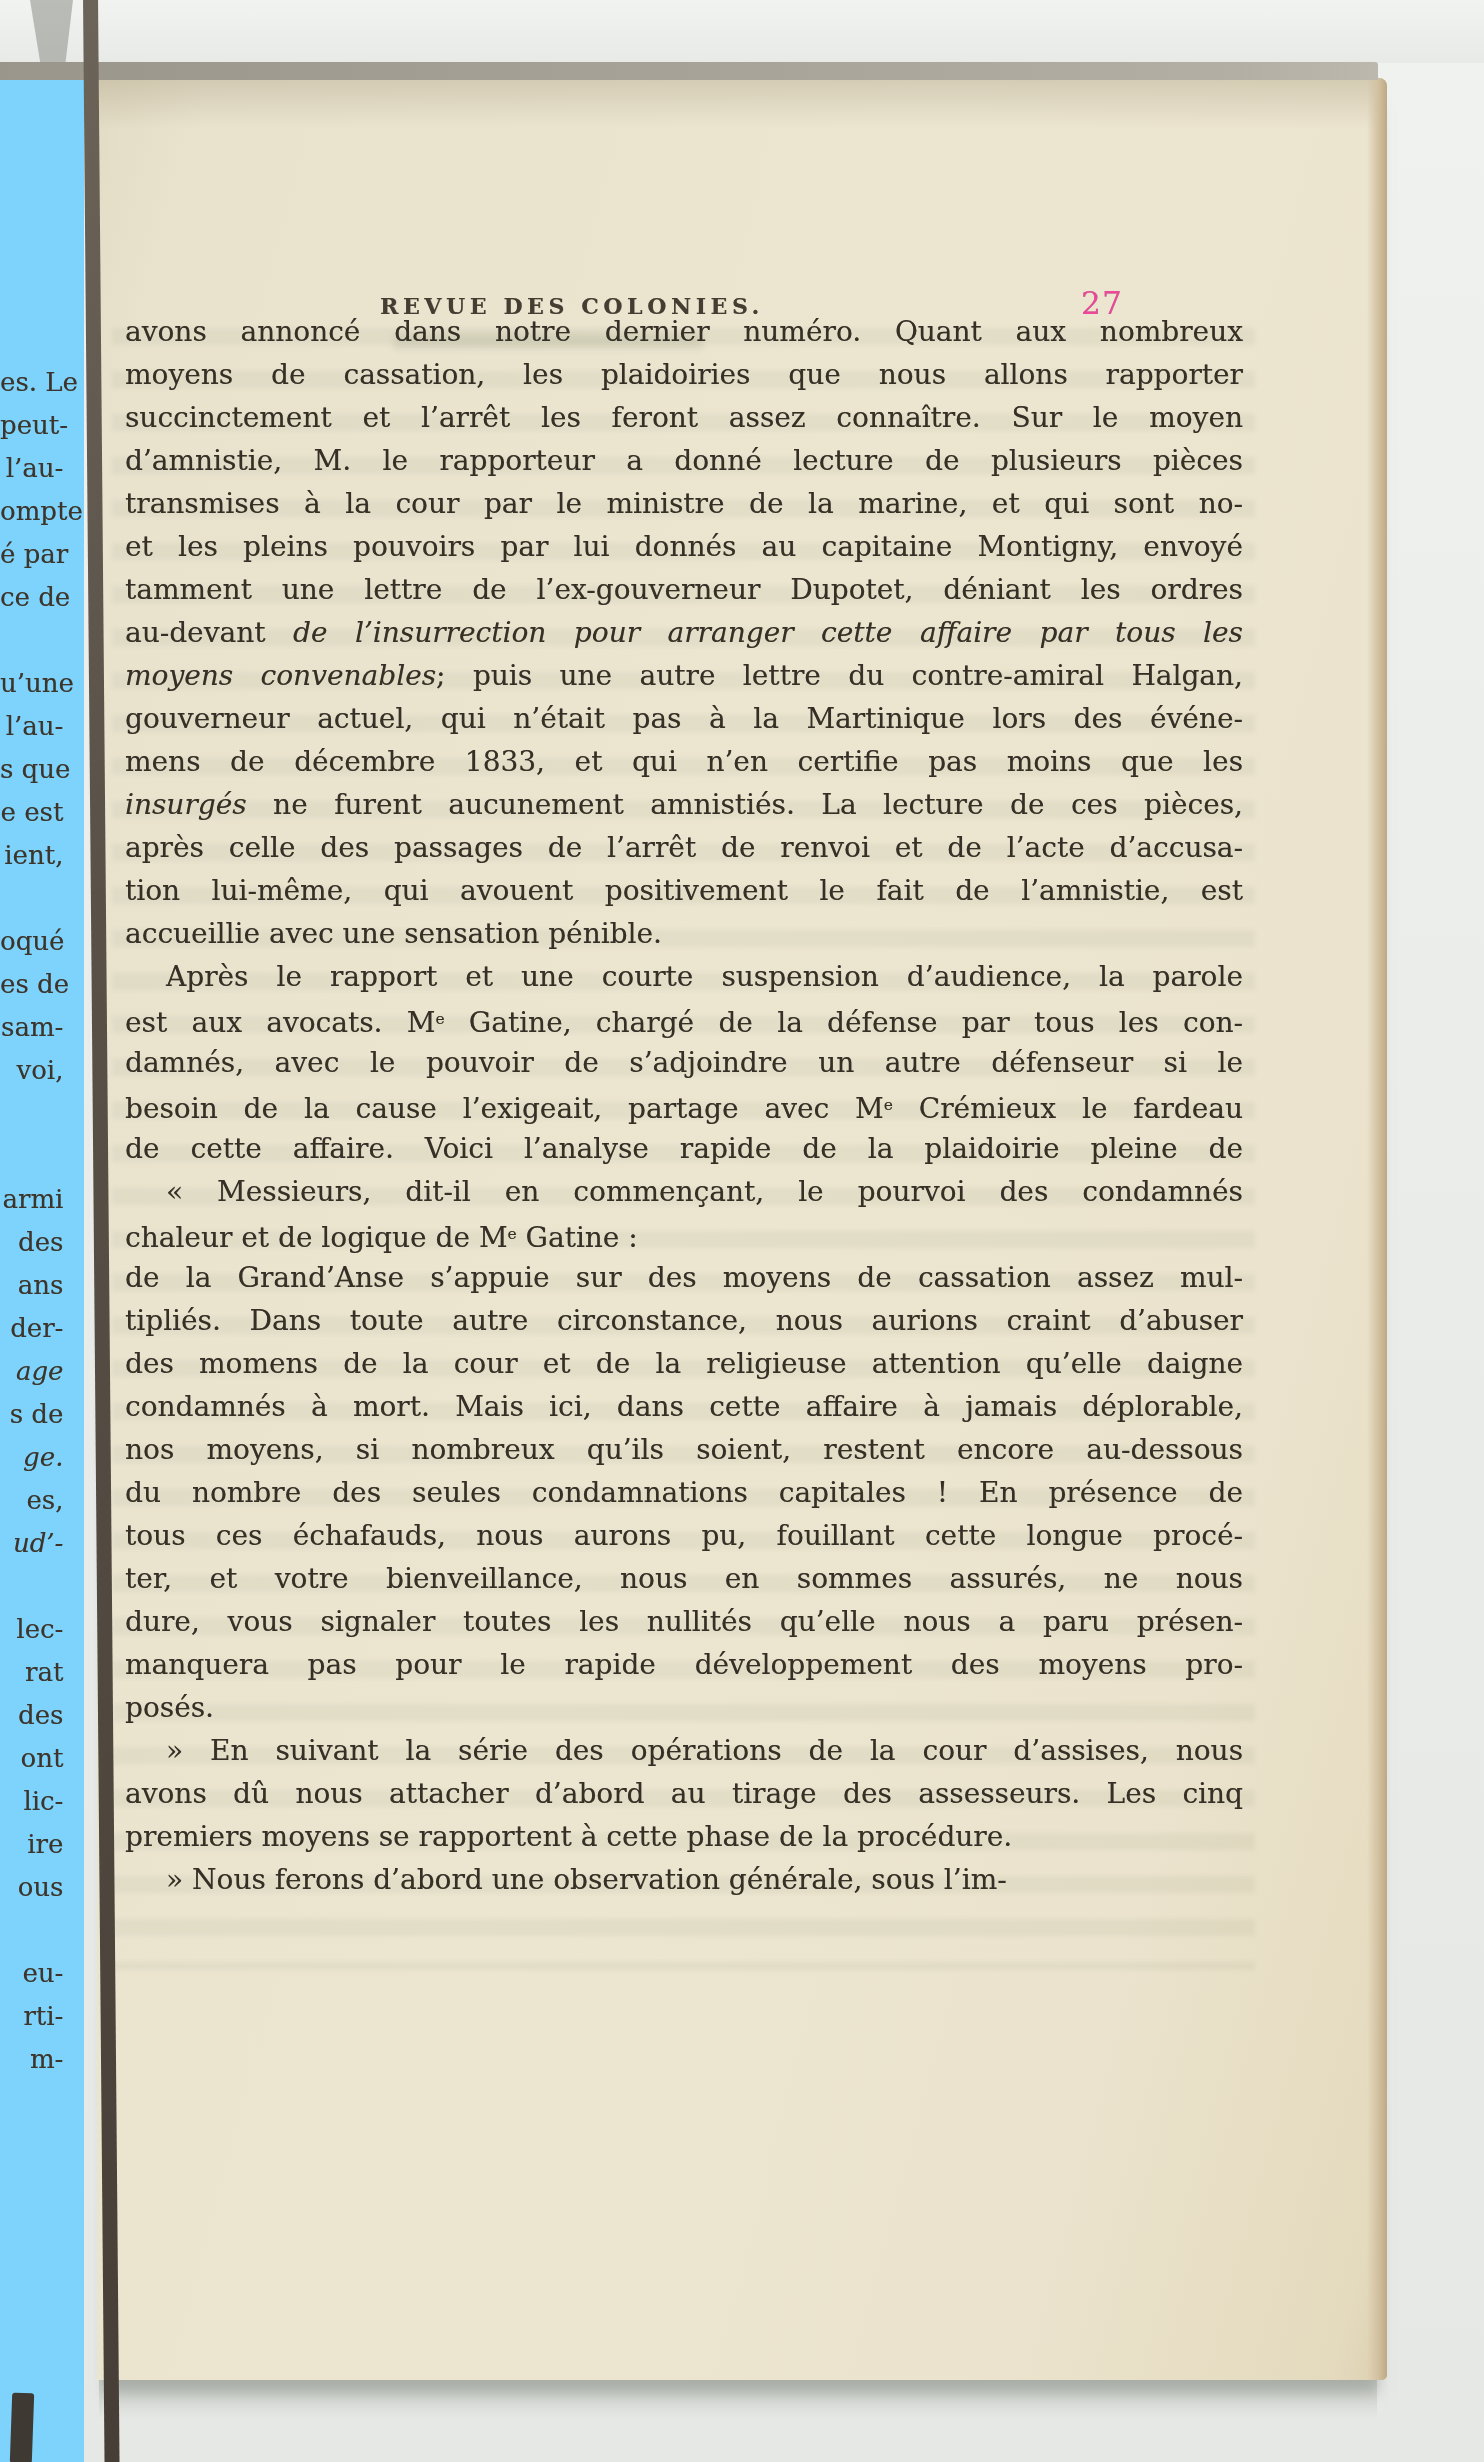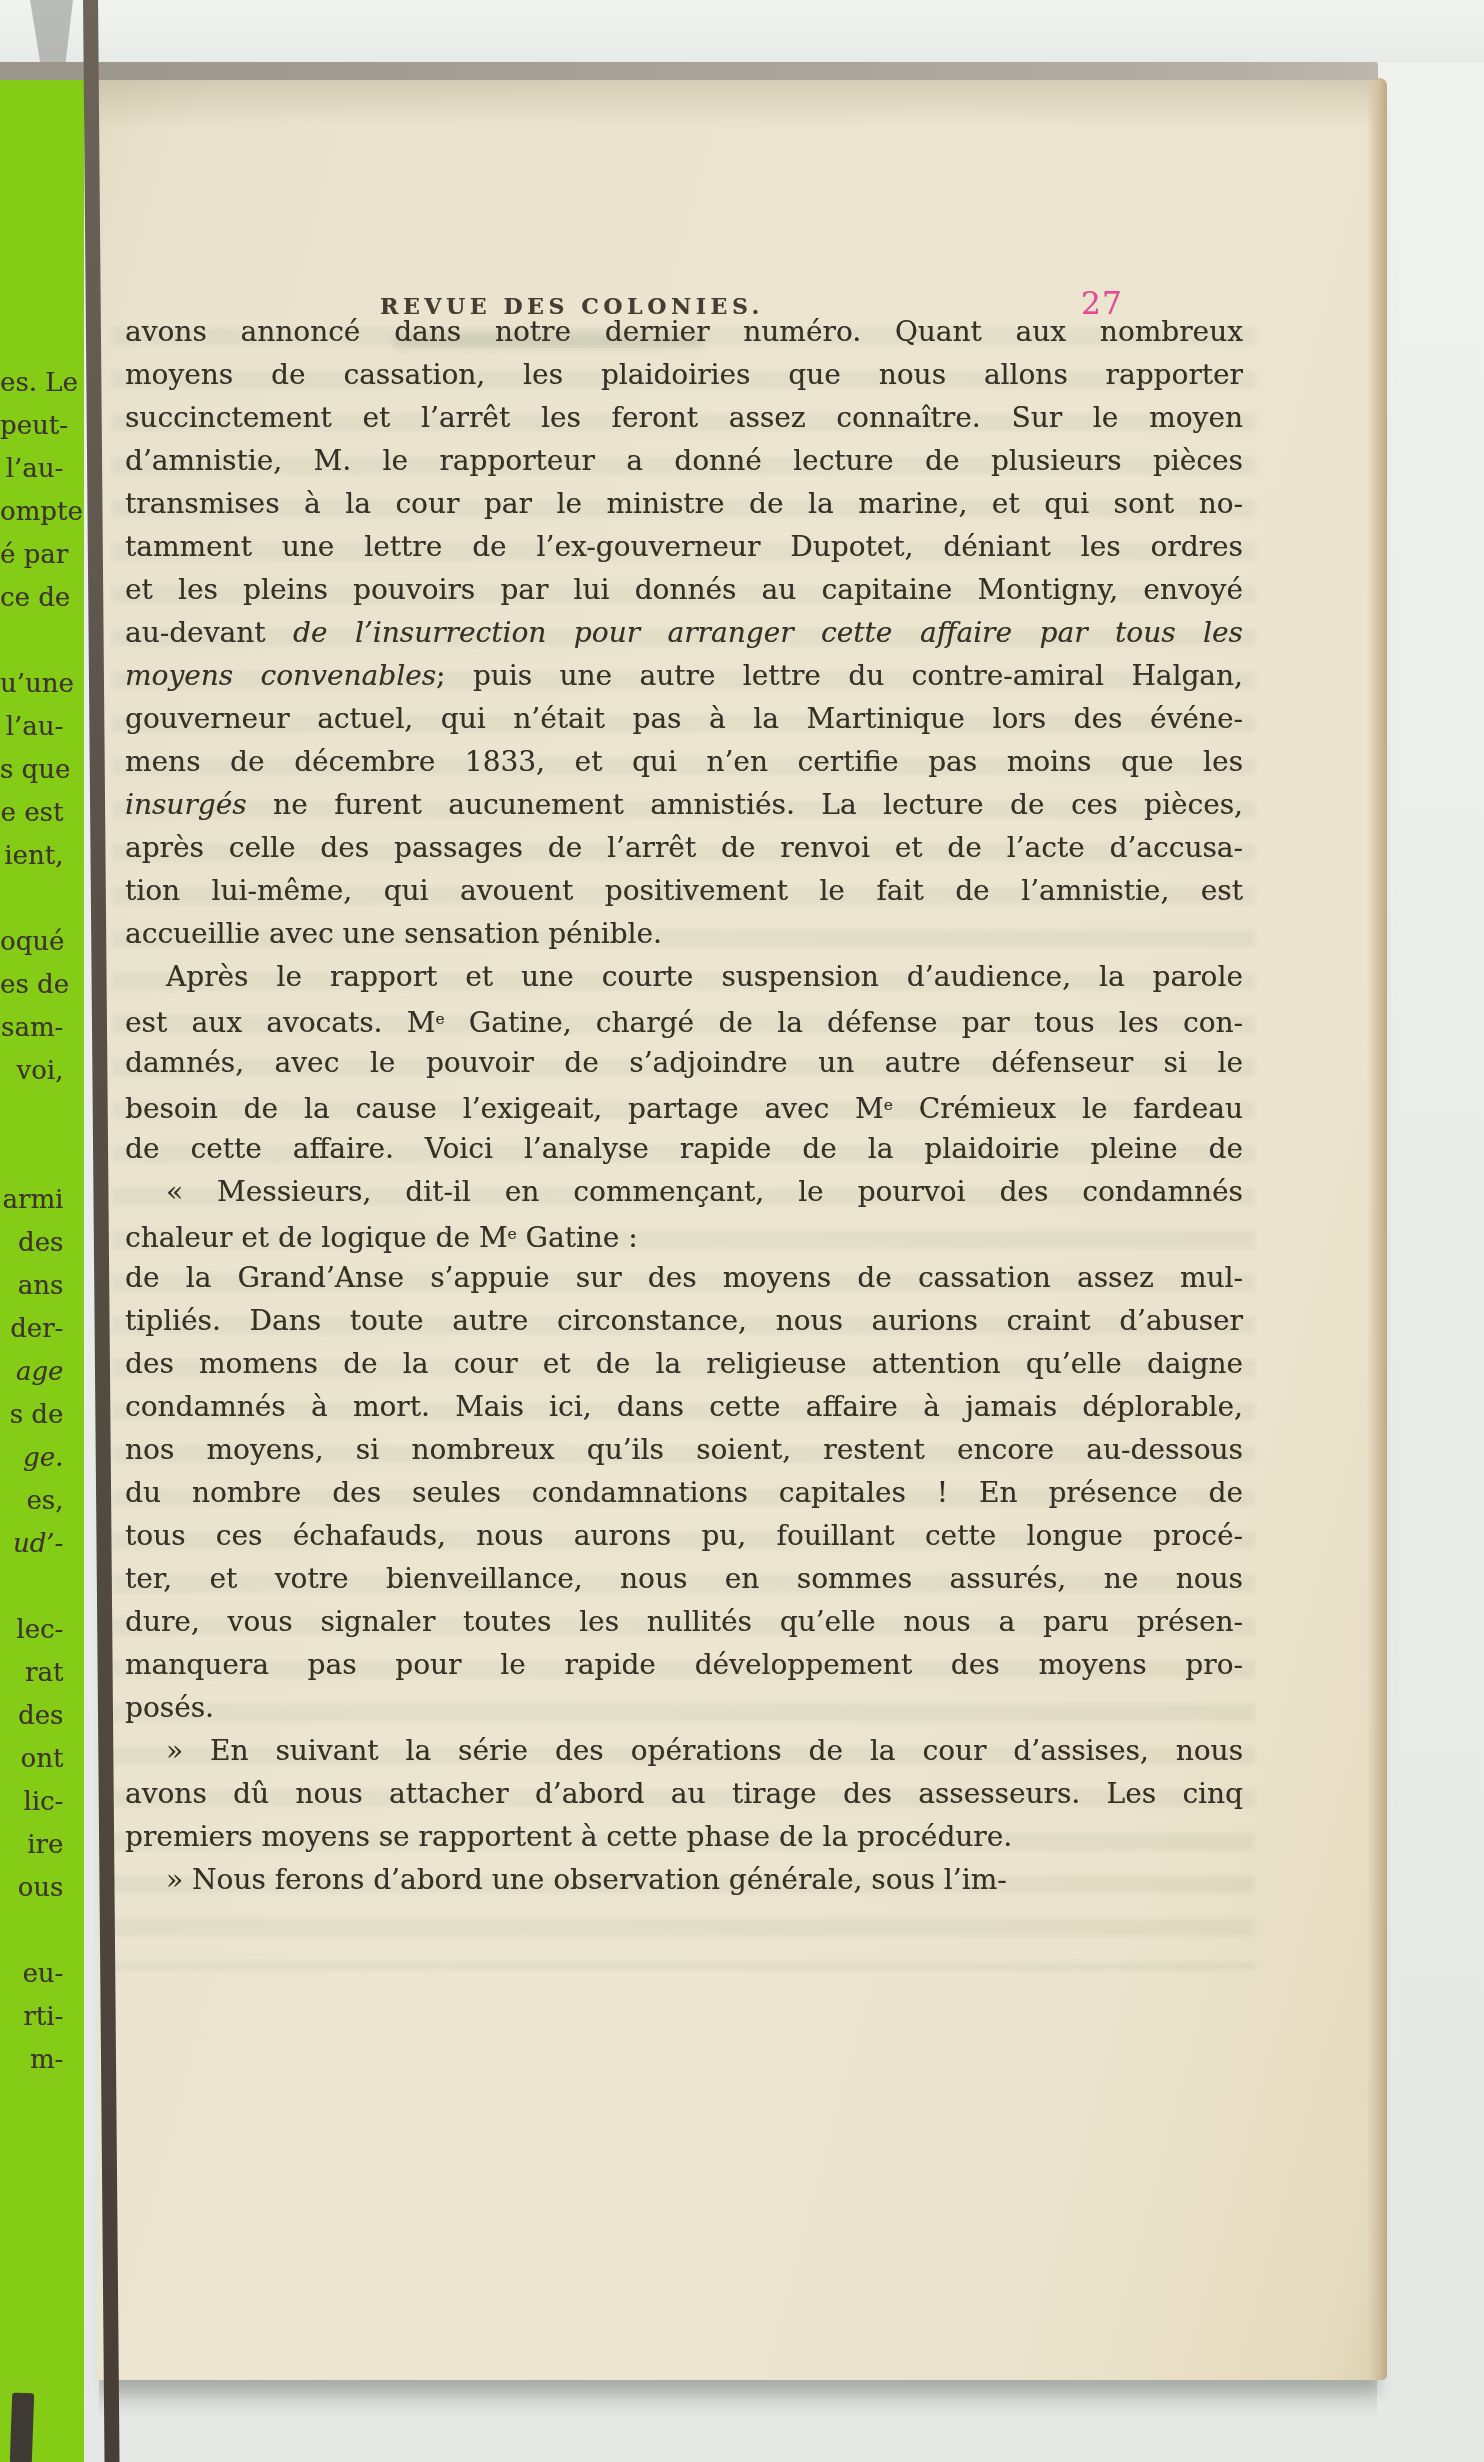--- a/index.html
+++ b/index.html
@@ -25,21 +25,21 @@
   .top-edge-strip {
     position: absolute; left: 0; top: 62px; width: 1378px; height: 18px;
     background: linear-gradient(90deg, #9a968b, #a8a499 55%, #b3afa4 90%, #bcb8ad);
     border-radius: 0 3.3px 0 0;
     z-index: 3;
   }
 
   
   .facing-strip {
     position: absolute; left: 0; top: 72px; width: 84px; height: 2390px;
-    background: #84cc16;
+    background: #7dd3fc;
     z-index: 2;
   }
   .facing-strip::after {
     content: ""; position: absolute; right: 0; top: 0; width: 21px; height: 100%;
     background: linear-gradient(90deg, rgba(207,194,162,0) 0%, #cfc2a2 70%, #c4b априори692 100%);
   }
   .fragments {
     position: absolute; left: 0; top: 289px; width: 66px;
     text-align: right;
     font-size: 26px; line-height: 43px;
@@ -204,22 +204,22 @@
 
 <div class="running-head">REVUE DES COLONIES.</div>
 <div class="page-num">27</div>
 
 <div class="text-block" id="body-lines">
     <div class="line"><span class="seg">avons annoncé dans notre dernier numéro. Quant aux nombreux</span></div>
     <div class="line"><span class="seg">moyens de cassation, les plaidoiries que nous allons rapporter</span></div>
     <div class="line"><span class="seg">succinctement et l’arrêt les feront assez connaître. Sur le moyen</span></div>
     <div class="line"><span class="seg">d’amnistie, M. le rapporteur a donné lecture de plusieurs pièces</span></div>
     <div class="line"><span class="seg">transmises à la cour par le ministre de la marine, et qui sont no-</span></div>
+    <div class="line"><span class="seg">et les pleins pouvoirs par lui donnés au capitaine Montigny, envoyé</span></div>
     <div class="line"><span class="seg">tamment une lettre de l’ex-gouverneur Dupotet, déniant les ordres</span></div>
-    <div class="line"><span class="seg">et les pleins pouvoirs par lui donnés au capitaine Montigny, envoyé</span></div>
     <div class="line"><span class="seg">au-devant </span><em class="seg">de l’insurrection pour arranger cette affaire par tous les</em></div>
     <div class="line"><em class="seg">moyens convenables</em><span class="seg">; puis une autre lettre du contre-amiral Halgan,</span></div>
     <div class="line"><span class="seg">gouverneur actuel, qui n’était pas à la Martinique lors des événe-</span></div>
     <div class="line"><span class="seg">mens de décembre 1833, et qui n’en certifie pas moins que les</span></div>
     <div class="line"><em class="seg">insurgés</em><span class="seg"> ne furent aucunement amnistiés. La lecture de ces pièces,</span></div>
     <div class="line"><span class="seg">après celle des passages de l’arrêt de renvoi et de l’acte d’accusa-</span></div>
     <div class="line"><span class="seg">tion lui-même, qui avouent positivement le fait de l’amnistie, est</span></div>
     <div class="line endp"><span class="seg">accueillie avec une sensation pénible.</span></div>
     <div class="line indent"><span class="seg">Après le rapport et une courte suspension d’audience, la parole</span></div>
     <div class="line"><span class="seg">est aux avocats. M</span><span class="seg sup">e</span><span class="seg"> Gatine, chargé de la défense par tous les con-</span></div>

